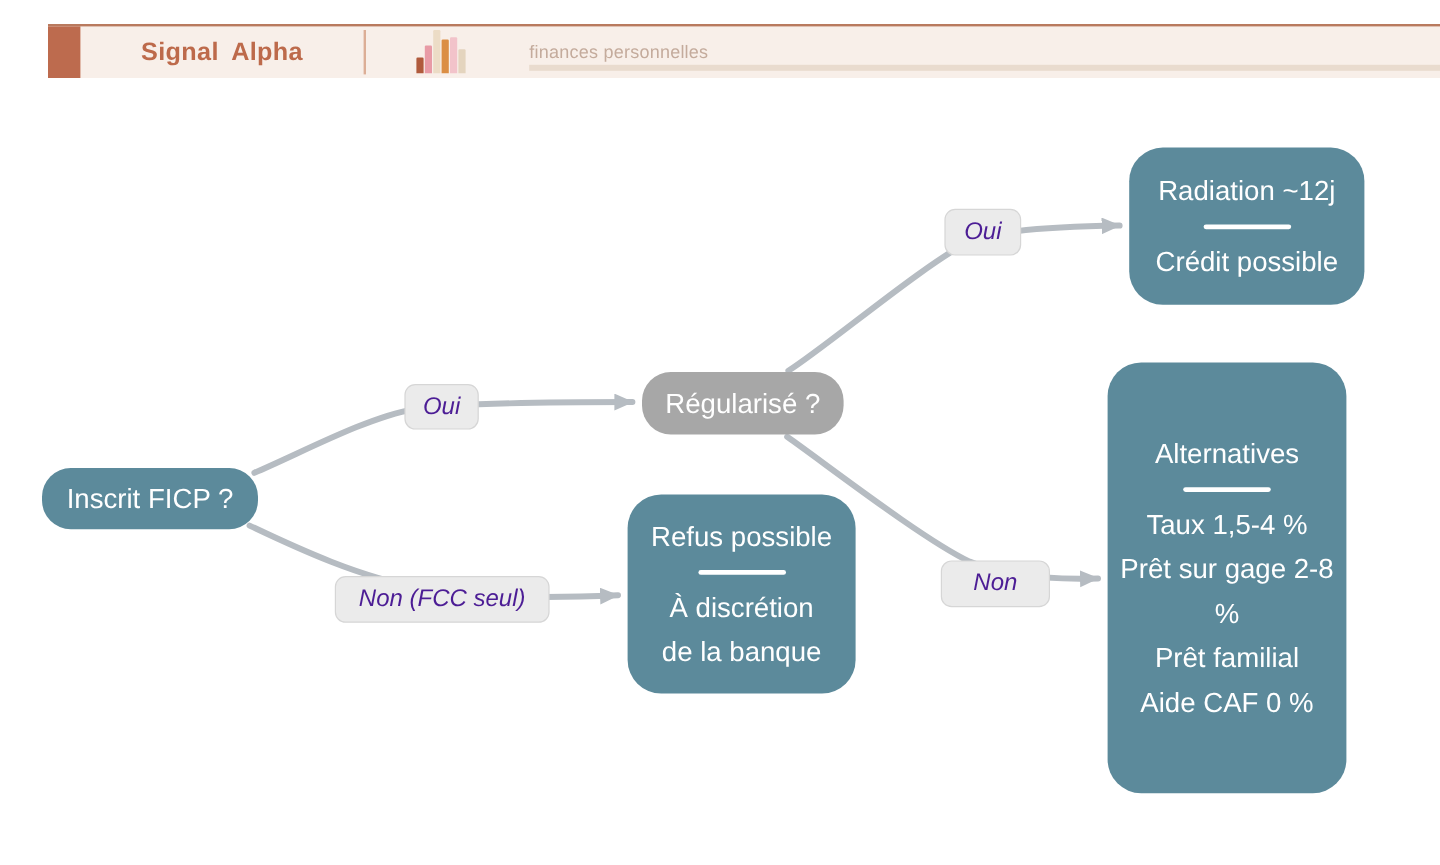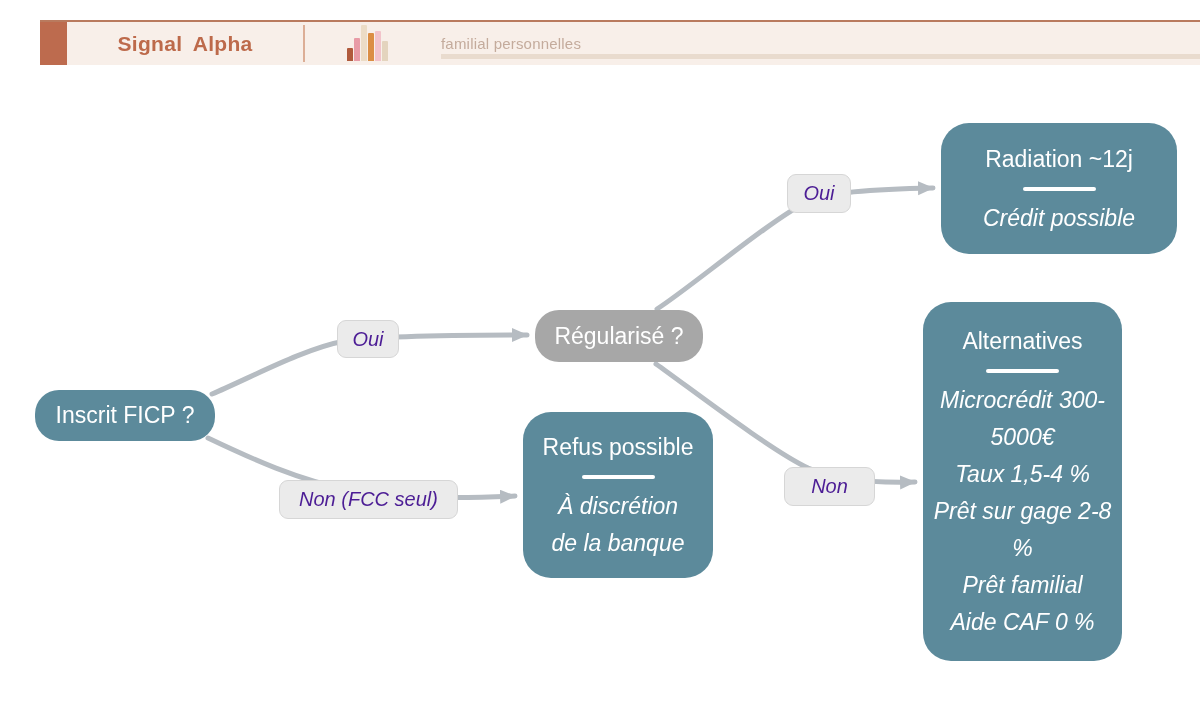--- a/index.html
+++ b/index.html
@@ -61,35 +61,35 @@
     text-align: center; font-size: 23px; line-height: 37px;
   }
   .node-question { border-radius: 24px; z-index: 2; }
   .node-gray { background: #a7a7a7; }
   .node-big { border-radius: 28px; padding: 10px 8px; }
   .node-title { font-size: 23px; line-height: 37px; }
   .node-rule {
     width: 73px; height: 4px; background: #ffffff;
     border-radius: 2px; margin: 9px auto;
   }
-  .node-line { line-height: 37px; font-style: italic; }
+  .node-line { line-height: 37px; }
   .w-alt .node-line { max-width: 185px; }
   .w-refus .node-line { max-width: 140px; }
 
   .edge-label {
     position: absolute; z-index: 3;
     background: #ebebeb; border: 1px solid #d6d6d6; border-radius: 9px;
     display: flex; align-items: center; justify-content: center;
     font-style: italic; font-size: 20px; color: #4c1d95;
   }
 
   
   .n-inscrit      { left: 35px;  top: 390px; width: 180px; height: 51px; }
   .n-regularise   { left: 535px; top: 310px; width: 168px; height: 52px; }
-  .n-radiation    { left: 941px; top: 123px; width: 236px; height: 131px; align-items: center; }
+  .n-radiation    { left: 941px; top: 123px; width: 196px; height: 131px; align-items: center; }
   .n-refus        { left: 523px; top: 412px; width: 190px; height: 166px; }
   .n-alternatives { left: 923px; top: 302px; width: 199px; height: 359px; }
 
   
   .l-oui1   { left: 337px; top: 320px; width: 62px;  height: 38px; }
   .l-nonfcc { left: 279px; top: 480px; width: 179px; height: 39px; }
   .l-oui2   { left: 787px; top: 174px; width: 64px;  height: 39px; }
   .l-non2   { left: 784px; top: 467px; width: 91px;  height: 39px; }
 </style>
 </head>
@@ -103,21 +103,21 @@
     <div class="header-divider"></div>
     <div class="logo-chart">
       <div class="bar bar-1"></div>
       <div class="bar bar-2"></div>
       <div class="bar bar-3"></div>
       <div class="bar bar-4"></div>
       <div class="bar bar-5"></div>
       <div class="bar bar-6"></div>
     </div>
     <div class="topic-col">
-      <span class="topic-label">familial personnelles</span>
+      <span class="topic-label">finances personnelles</span>
       <div class="topic-underline"></div>
     </div>
   </div>
 
   <div class="canvas">
 
     <svg class="edge-layer" width="1200" height="721" viewBox="0 0 1200 721">
       <defs>
         <marker id="arrow" markerUnits="userSpaceOnUse" markerWidth="18" markerHeight="16" refX="15" refY="7" orient="auto">
           <path d="M0,0 L16,7 L0,14 Z" fill="#b6bcc2"></path>
@@ -145,21 +145,20 @@
 
     <div class="node node-big w-refus n-refus">
       <div class="node-title">Refus possible</div>
       <div class="node-rule"></div>
       <div class="node-line">À discrétion de la banque</div>
     </div>
 
     <div class="node node-big w-alt n-alternatives">
       <div class="node-title">Alternatives</div>
       <div class="node-rule"></div>
-      <div class="node-line">Microcrédit 300-5000€</div>
       <div class="node-line">Taux 1,5-4 %</div>
       <div class="node-line">Prêt sur gage 2-8 %</div>
       <div class="node-line">Prêt familial</div>
       <div class="node-line">Aide CAF 0 %</div>
     </div>
 
     <div class="edge-label l-oui1">Oui</div>
     <div class="edge-label l-nonfcc">Non (FCC seul)</div>
     <div class="edge-label l-oui2">Oui</div>
     <div class="edge-label l-non2">Non</div>

